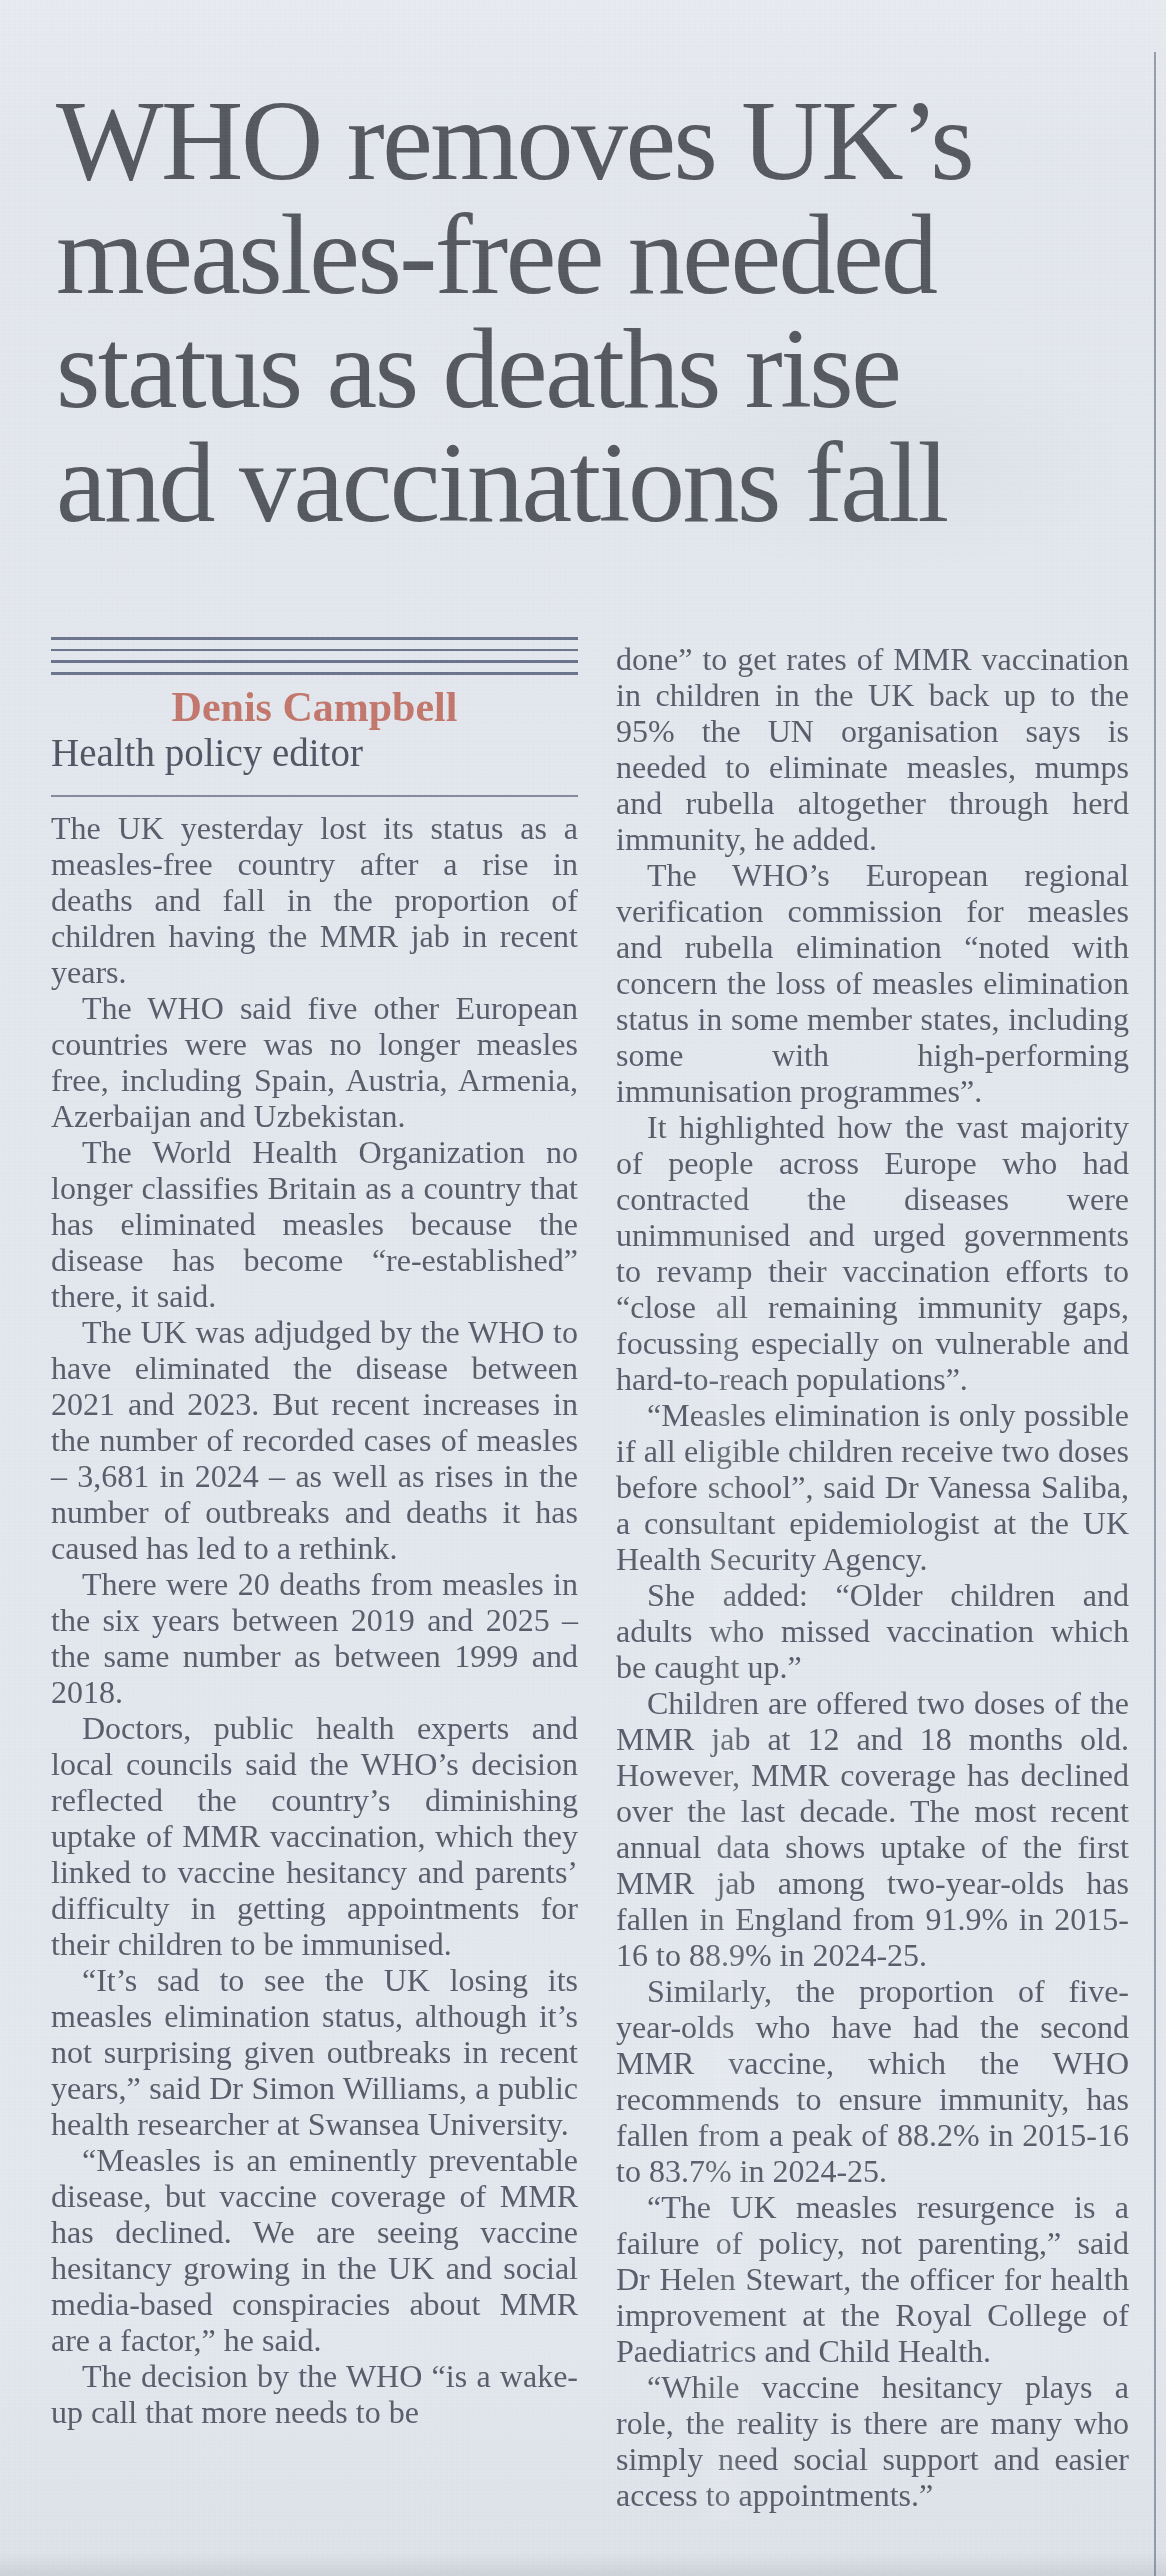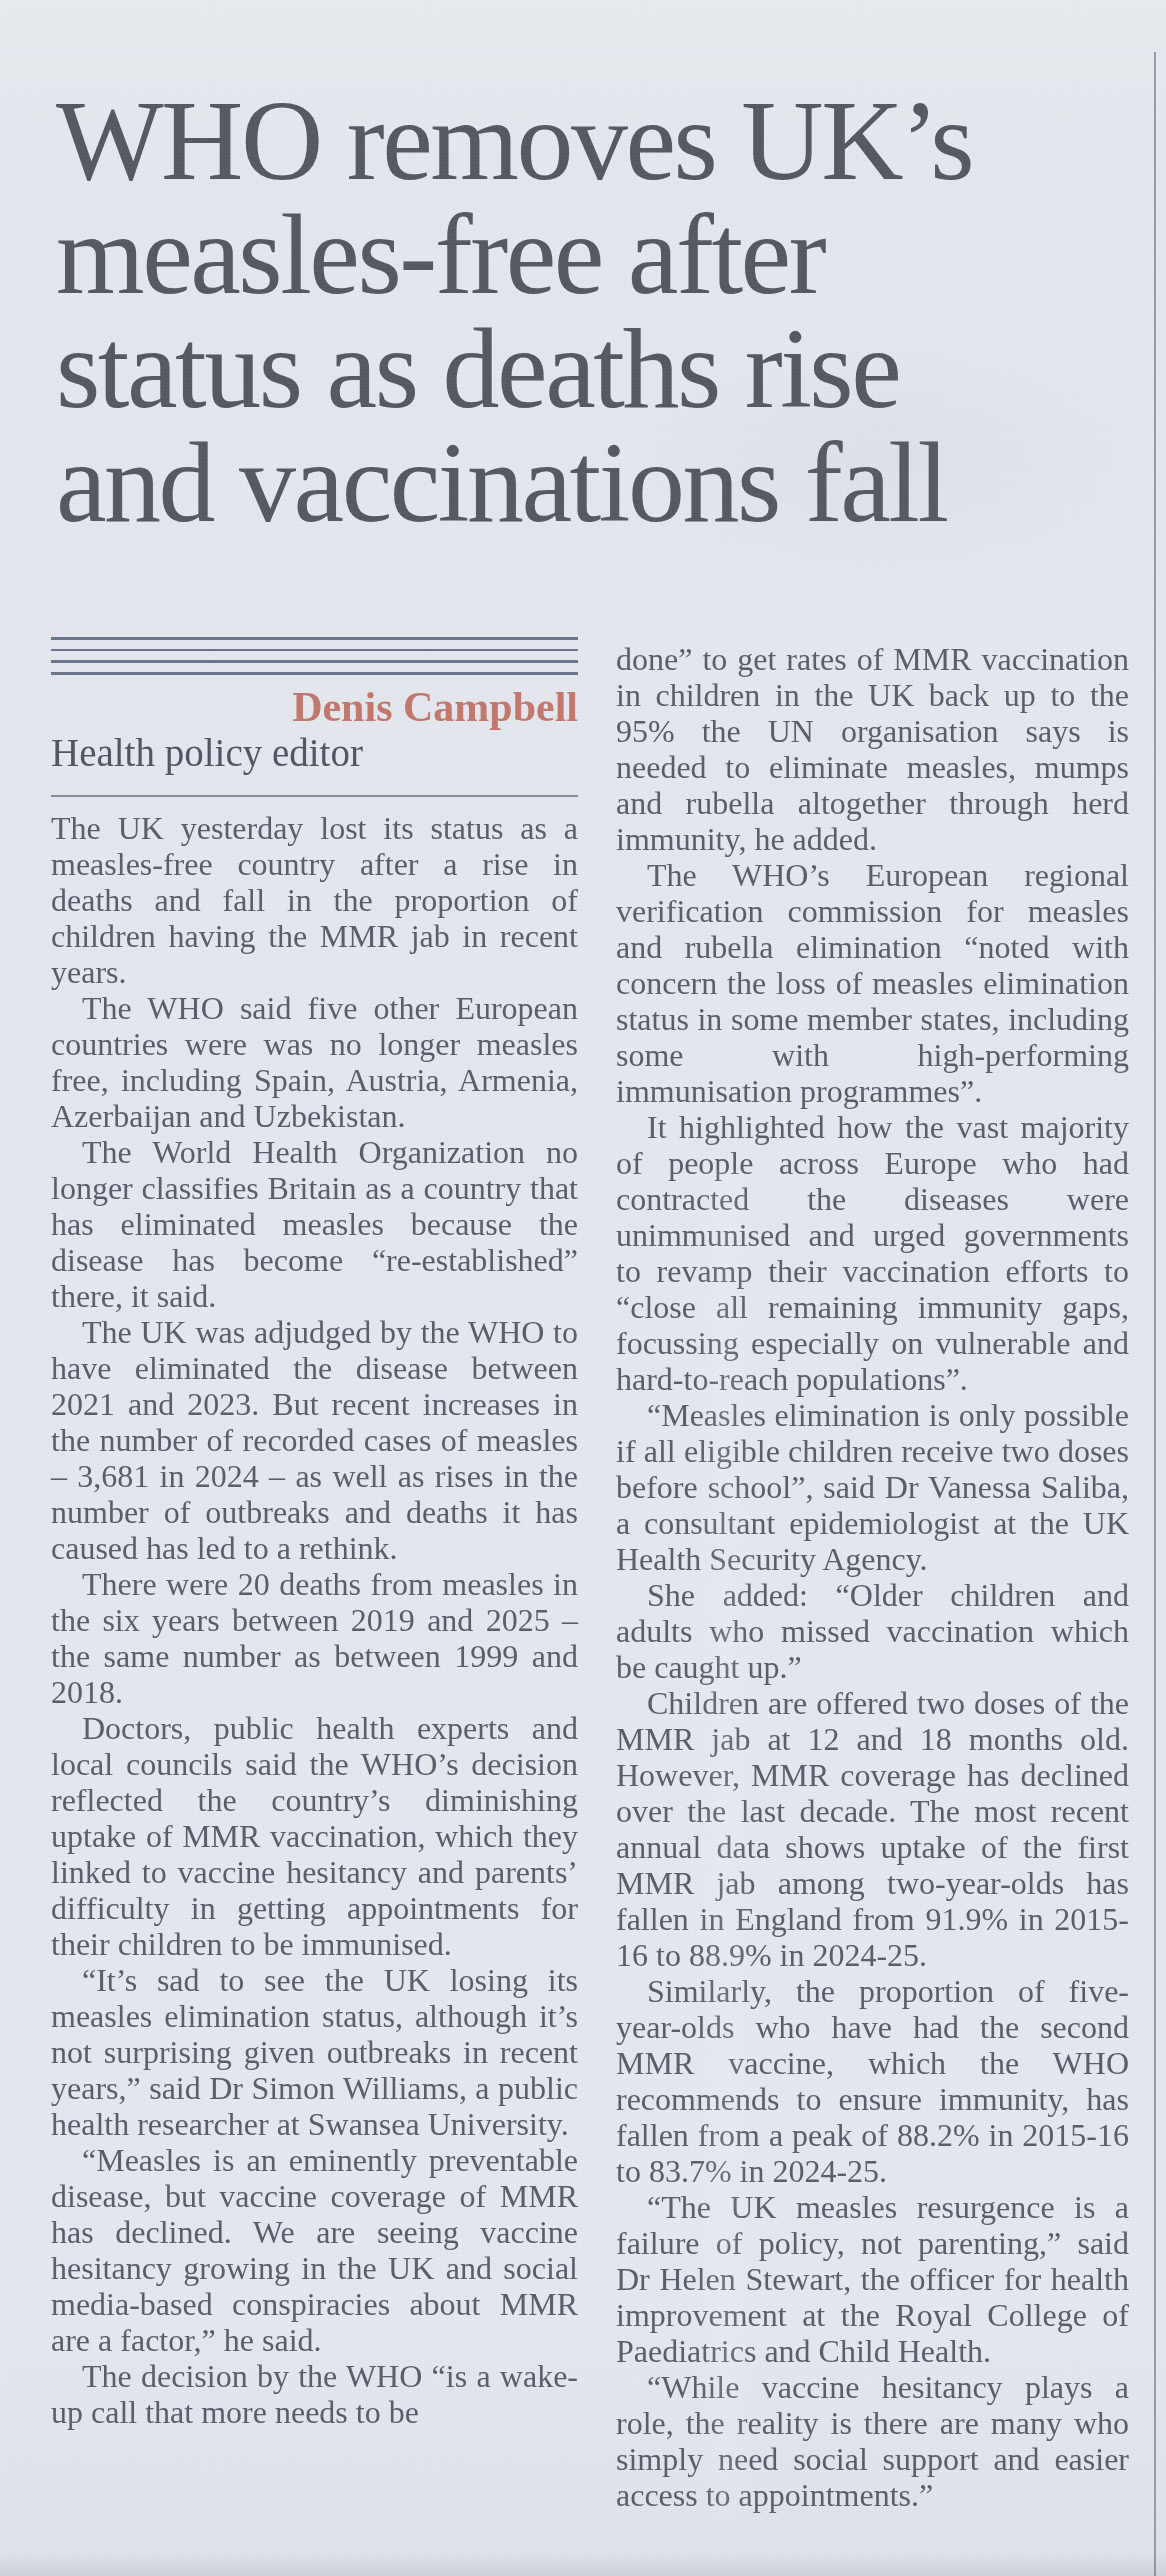--- a/index.html
+++ b/index.html
@@ -63,40 +63,40 @@
   .col-right { left: 616px; top: 641px; width: 513px; }
 
   .byline-rules { margin: 0 0 5.4px 0; }
   .byline-rules .rule4 {
     height: 2.7px; background: #545e79; margin-bottom: 9px; opacity: 0.85;
   }
   .byline-name {
     font-weight: bold;
     color: #c2766a;
     font-size: 42px; line-height: 47px;
-    text-align: right;
+    text-align: center;
   }
   .byline-role {
     color: #4e5462;
     font-size: 39px; line-height: 43px;
     margin-bottom: 21.6px;
     text-align: left;
   }
   .single-rule {
     height: 1.8px; background: #6b7288; opacity: 0.8; margin-bottom: 12.6px;
   }
 </style>
 </head>
 <body>
 
 <div class="page">
 
   <div class="headline">
     <div class="hl-line">WHO removes UK’s</div>
-    <div class="hl-line">measles-free after</div>
+    <div class="hl-line">measles-free needed</div>
     <div class="hl-line">status as deaths rise</div>
     <div class="hl-line">and vaccinations fall</div>
   </div>
 
   <div class="col col-left">
     <div class="byline-rules">
       <div class="rule4"></div>
       <div class="rule4"></div>
       <div class="rule4"></div>
       <div class="rule4"></div>

